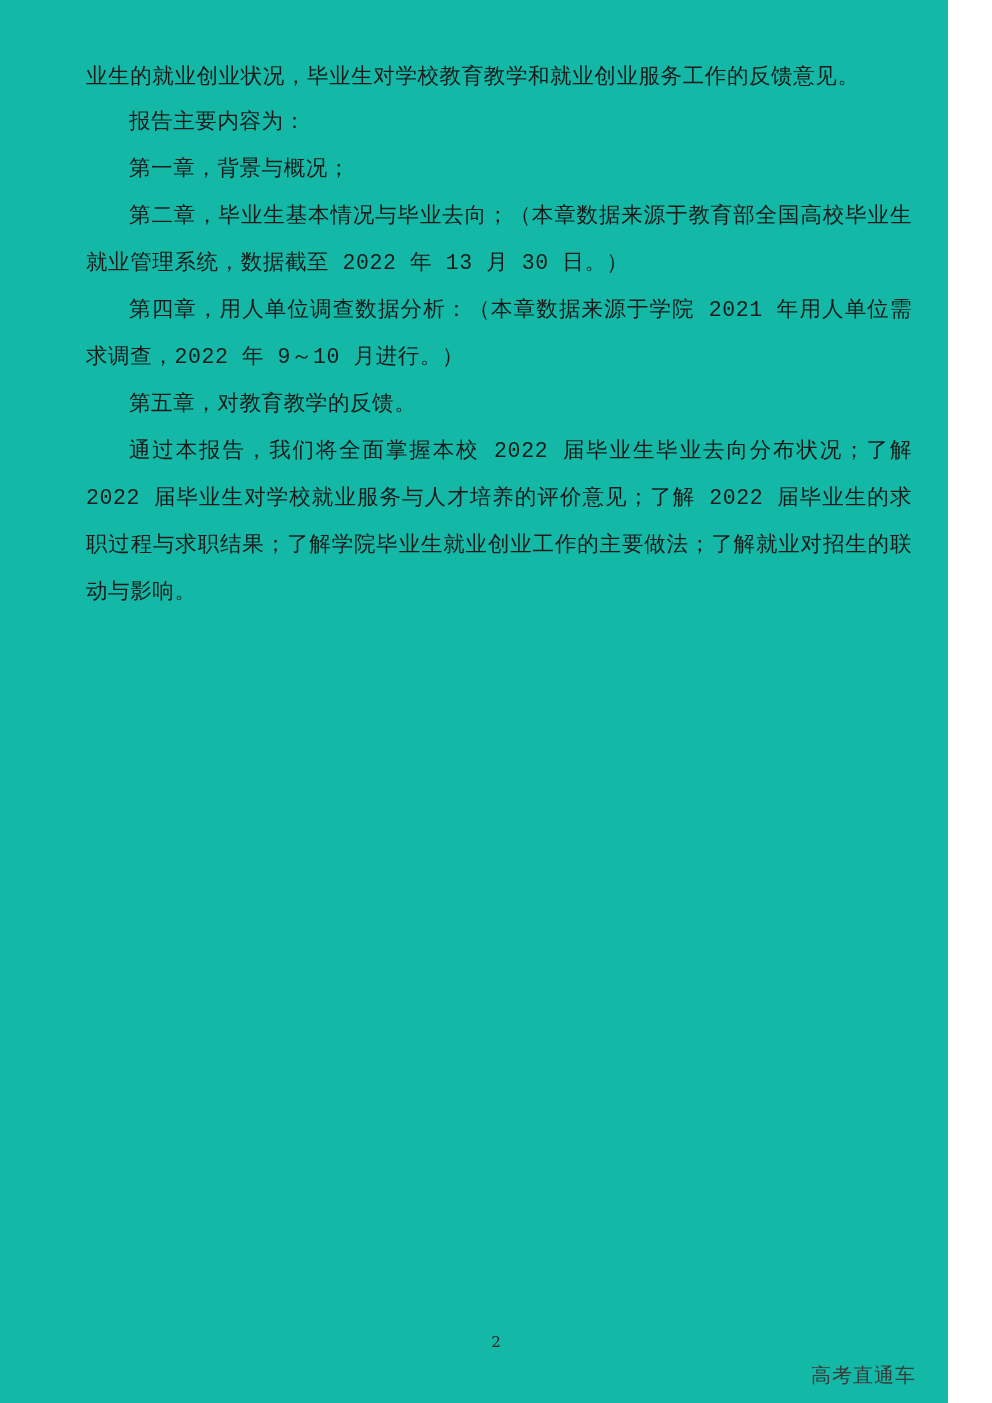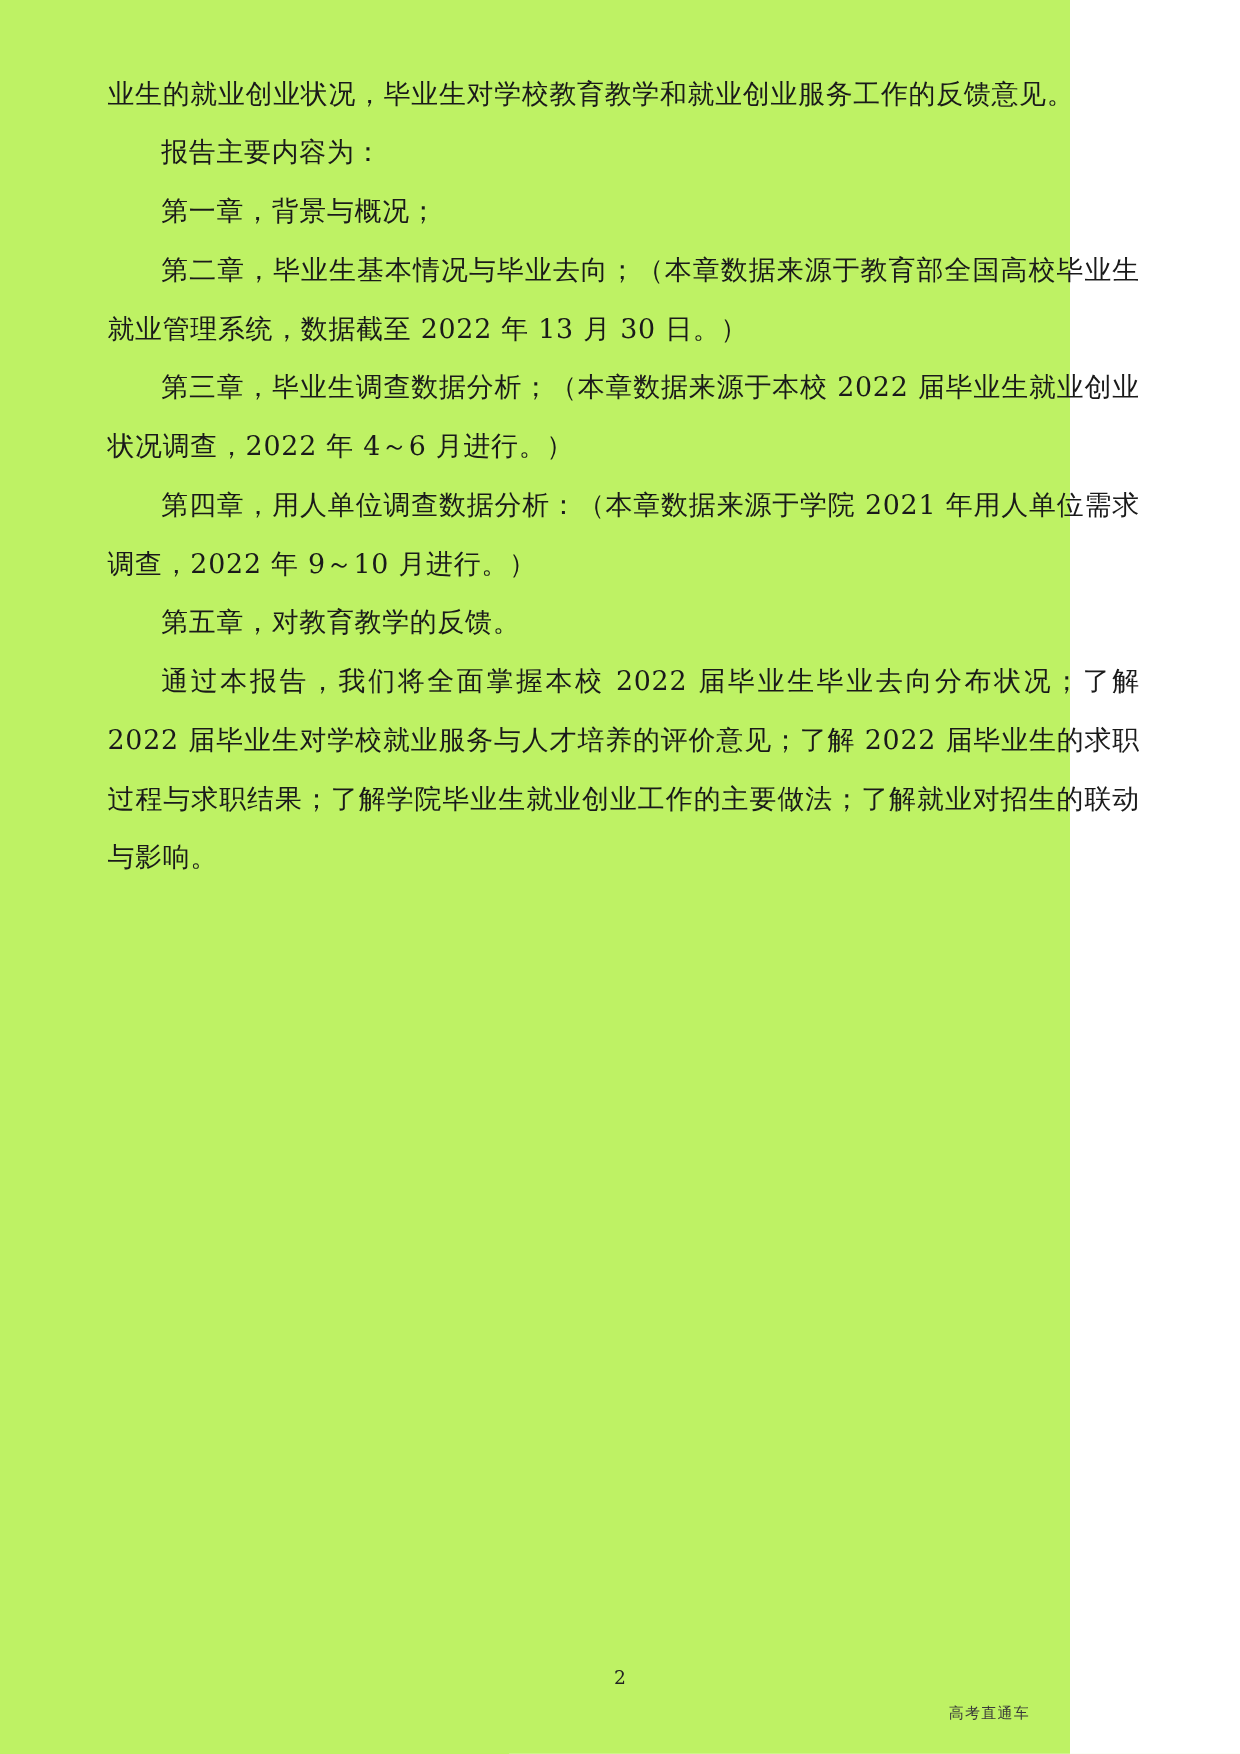--- a/index.html
+++ b/index.html
@@ -12,73 +12,73 @@
     height: 1403px;
     position: relative;
     font-family: "DejaVu Serif", "Liberation Serif", serif;
     color: #000000;
     overflow: hidden;
   }
   .page {
     position: absolute;
     left: 0;
     top: 0;
-    width: 856px;
+    width: 948px;
     height: 1403px;
-    background: #bef264;
+    background: #14b8a6;
   }
   .content {
     position: absolute;
     left: 86px;
     top: 52px;
     width: 826px;
   }
   p.para {
     margin: 0 0 0 0;
     font-size: 21.5px;
     line-height: 47px;
     text-align: justify;
     text-justify: inter-ideograph;
     letter-spacing: 0.6px;
     color: #1a1a1a;
   }
   p.indent {
     text-indent: 43px;
+    font-family: Liberation Mono, monospace;
   }
   .footer-page {
     position: absolute;
     left: 0;
     top: 1333px;
     width: 992px;
     text-align: center;
     font-size: 15px;
     color: #222222;
     font-family: "DejaVu Serif", "Liberation Serif", serif;
   }
   .watermark {
     position: absolute;
     right: 32px;
     top: 1362px;
-    font-size: 12px;
+    font-size: 20px;
     color: #3a3a3a;
     font-family: Liberation Serif, serif;
     letter-spacing: 1px;
   }
 </style>
 </head>
 <body>
 
 <div class="page">
 
   <div class="content">
     <p class="para">业生的就业创业状况，毕业生对学校教育教学和就业创业服务工作的反馈意见。</p>
     <p class="para indent">报告主要内容为：</p>
     <p class="para indent">第一章，背景与概况；</p>
     <p class="para indent">第二章，毕业生基本情况与毕业去向；（本章数据来源于教育部全国高校毕业生就业管理系统，数据截至 2022 年 13 月 30 日。）</p>
-    <p class="para indent">第三章，毕业生调查数据分析；（本章数据来源于本校 2022 届毕业生就业创业状况调查，2022 年 4～6 月进行。）</p>
     <p class="para indent">第四章，用人单位调查数据分析：（本章数据来源于学院 2021 年用人单位需求调查，2022 年 9～10 月进行。）</p>
     <p class="para indent">第五章，对教育教学的反馈。</p>
     <p class="para indent">通过本报告，我们将全面掌握本校 2022 届毕业生毕业去向分布状况；了解 2022 届毕业生对学校就业服务与人才培养的评价意见；了解 2022 届毕业生的求职过程与求职结果；了解学院毕业生就业创业工作的主要做法；了解就业对招生的联动与影响。</p>
   </div>
 
   <div class="footer-page">2</div>
   <div class="watermark">高考直通车</div>
 
 </div>
 

